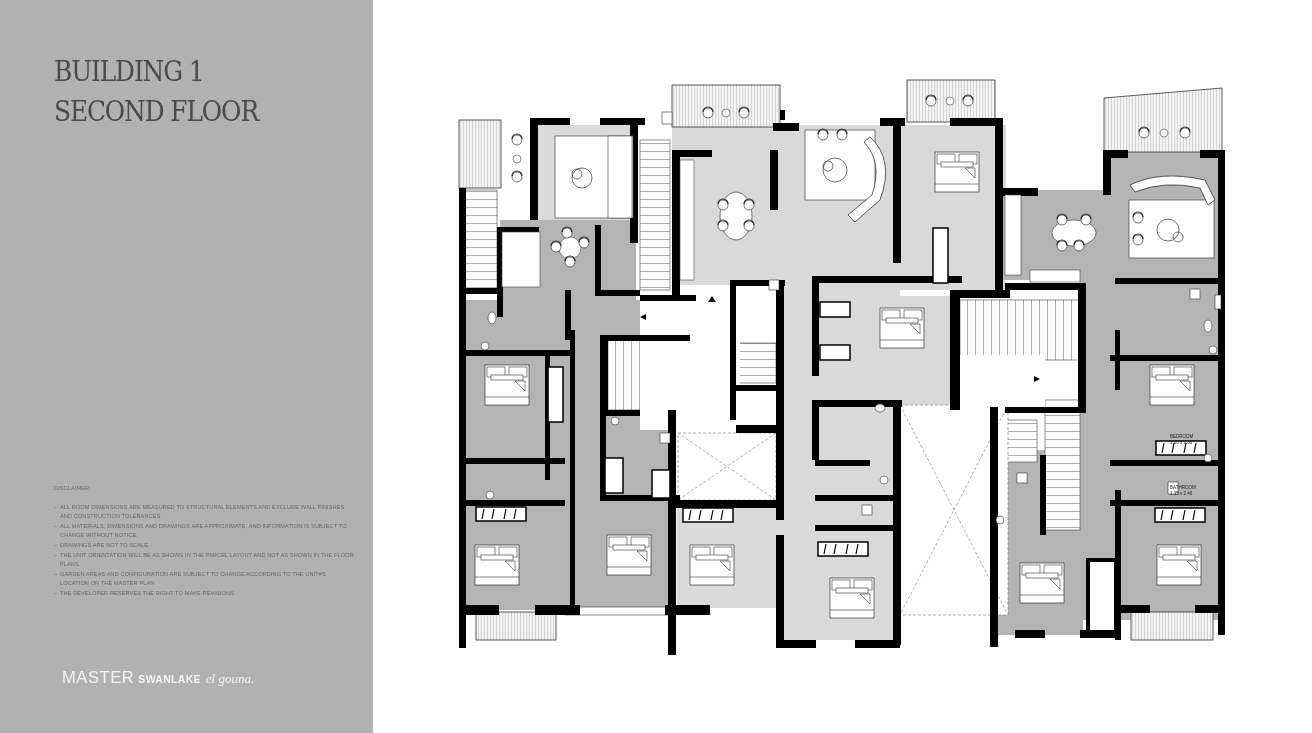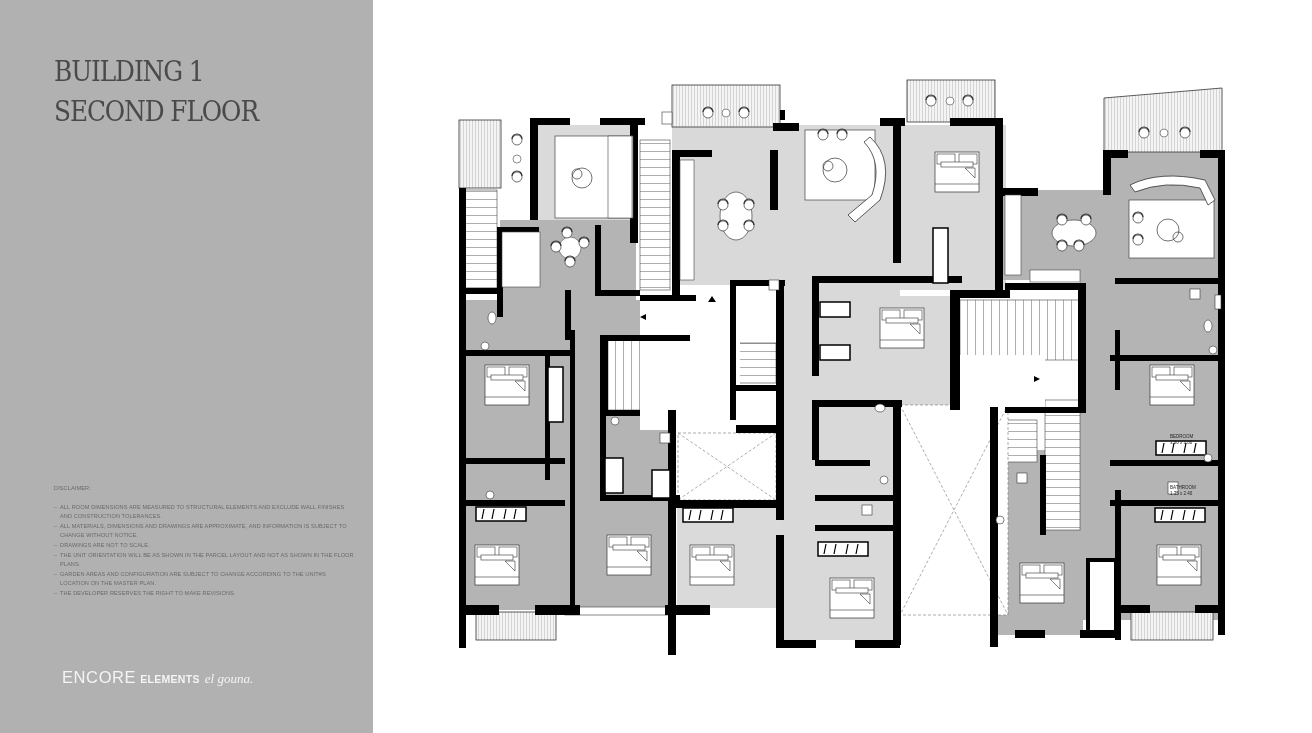--- a/index.html
+++ b/index.html
@@ -35,21 +35,21 @@
       <li>ALL ROOM DIMENSIONS ARE MEASURED TO STRUCTURAL ELEMENTS AND EXCLUDE WALL FINISHES AND CONSTRUCTION TOLERANCES.</li>
       <li>ALL MATERIALS, DIMENSIONS AND DRAWINGS ARE APPROXIMATE, AND INFORMATION IS SUBJECT TO CHANGE WITHOUT NOTICE.</li>
       <li>DRAWINGS ARE NOT TO SCALE.</li>
       <li>THE UNIT ORIENTATION WILL BE AS SHOWN IN THE PARCEL LAYOUT AND NOT AS SHOWN IN THE FLOOR PLANS.</li>
       <li>GARDEN AREAS AND CONFIGURATION ARE SUBJECT TO CHANGE ACCORDING TO THE UNIT#S LOCATION ON THE MASTER PLAN.</li>
       <li>THE DEVELOPER RESERVES THE RIGHT TO MAKE REVISIONS.</li>
     </ul>
   </div>
 
   <div class="logo">
-    <span class="encore">ENCORE</span><span class="swan">ELEMENTS</span><span class="gouna">el gouna.</span>
+    <span class="encore">MASTER</span><span class="swan">SWANLAKE</span><span class="gouna">el gouna.</span>
   </div>
 </div>
 
 <div class="plan">
 <svg width="800" height="600" viewBox="440 70 800 600" xmlns="http://www.w3.org/2000/svg">
   <defs>
     <pattern id="deck" width="3" height="6" patternUnits="userSpaceOnUse">
       <rect width="3" height="6" fill="#f4f4f4"></rect>
       <line x1="1.5" y1="0" x2="1.5" y2="6" stroke="#bdbdbd" stroke-width="0.6"></line>
     </pattern>

